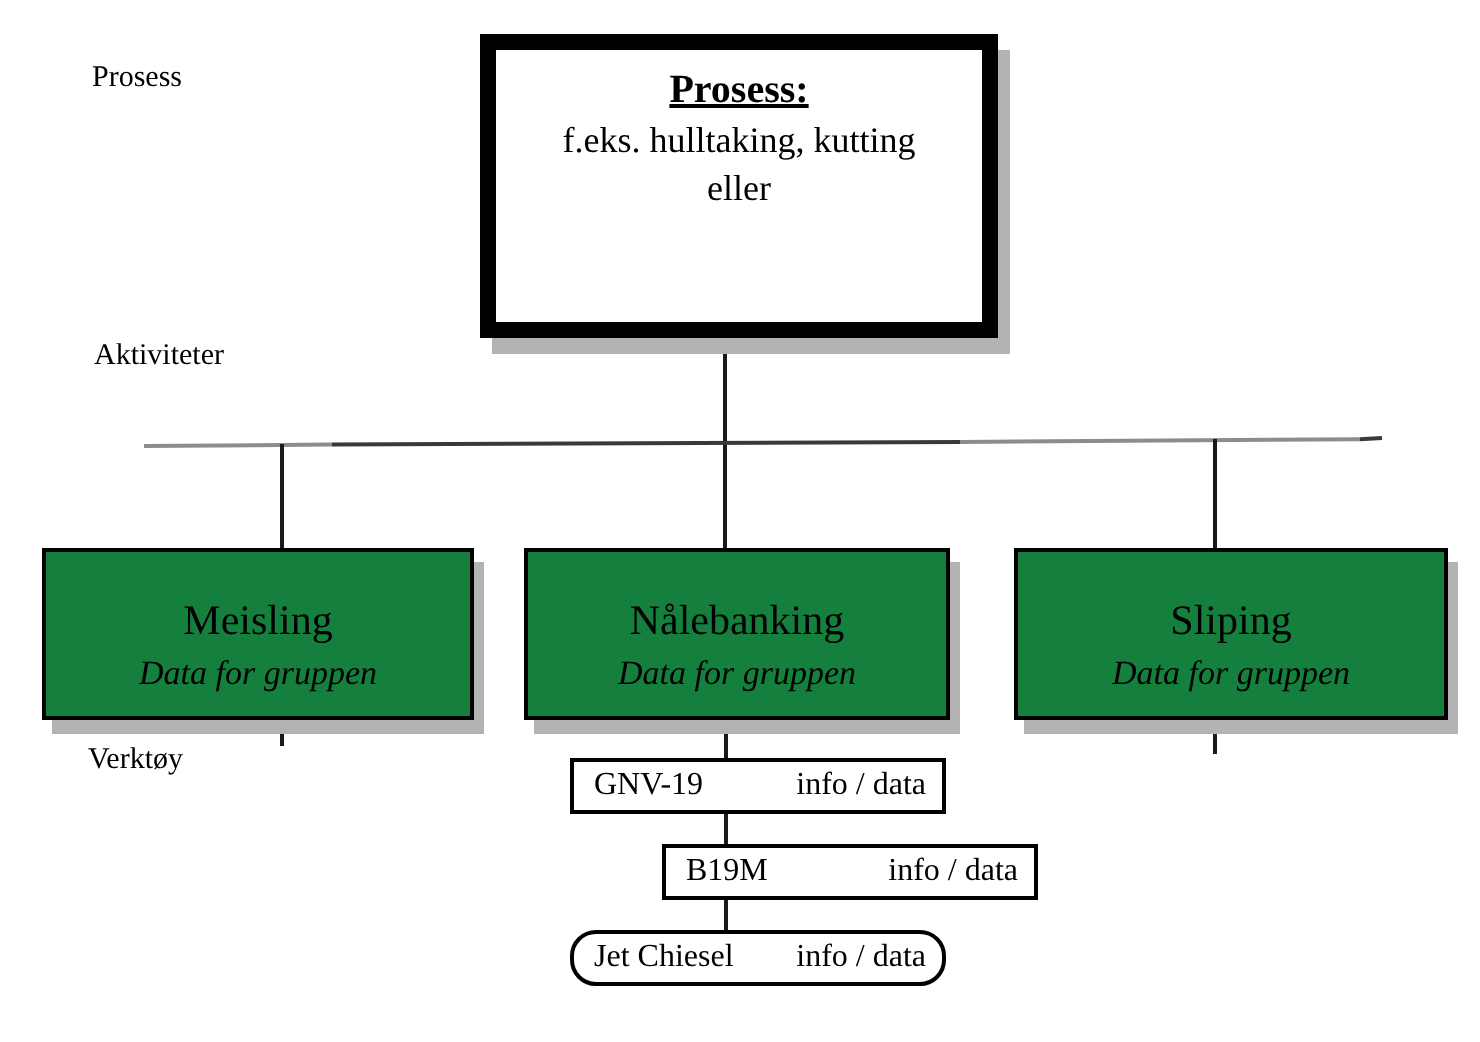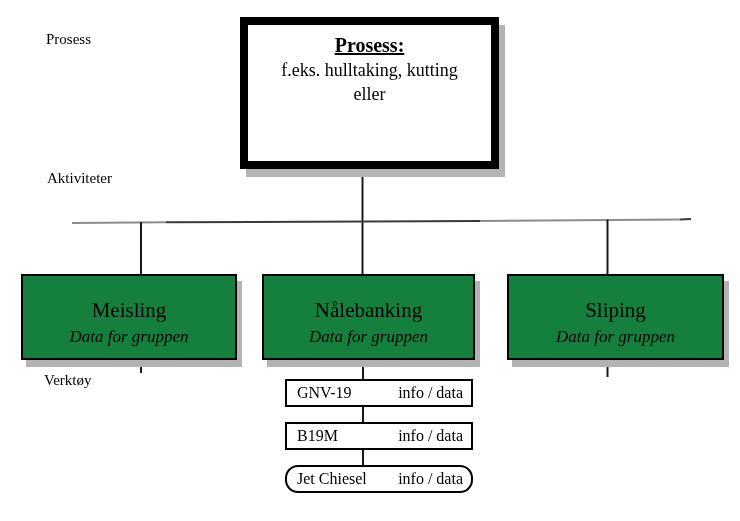--- a/index.html
+++ b/index.html
@@ -89,21 +89,21 @@
     border: 2px solid #000000;
     background: #ffffff;
     display: flex;
     align-items: center;
     justify-content: space-between;
     padding: 0 8px 0 10px;
     font-size: 16px;
     white-space: nowrap;
   }
   .tool-gnv { top: 379px; }
-  .tool-b19m { top: 422px; }
+  .tool-b19m { top: 422px; margin-left: 46px; }
   .tool-jet { top: 465px; border-radius: 13px; }
 </style>
 </head>
 <body>
 
 <div class="stage">
 
   <svg class="lines-layer" width="740" height="521" viewBox="0 0 740 521" xmlns="http://www.w3.org/2000/svg">
 
     <line x1="362.5" y1="150" x2="362.5" y2="275" stroke="#1a1a1a" stroke-width="2"></line>

